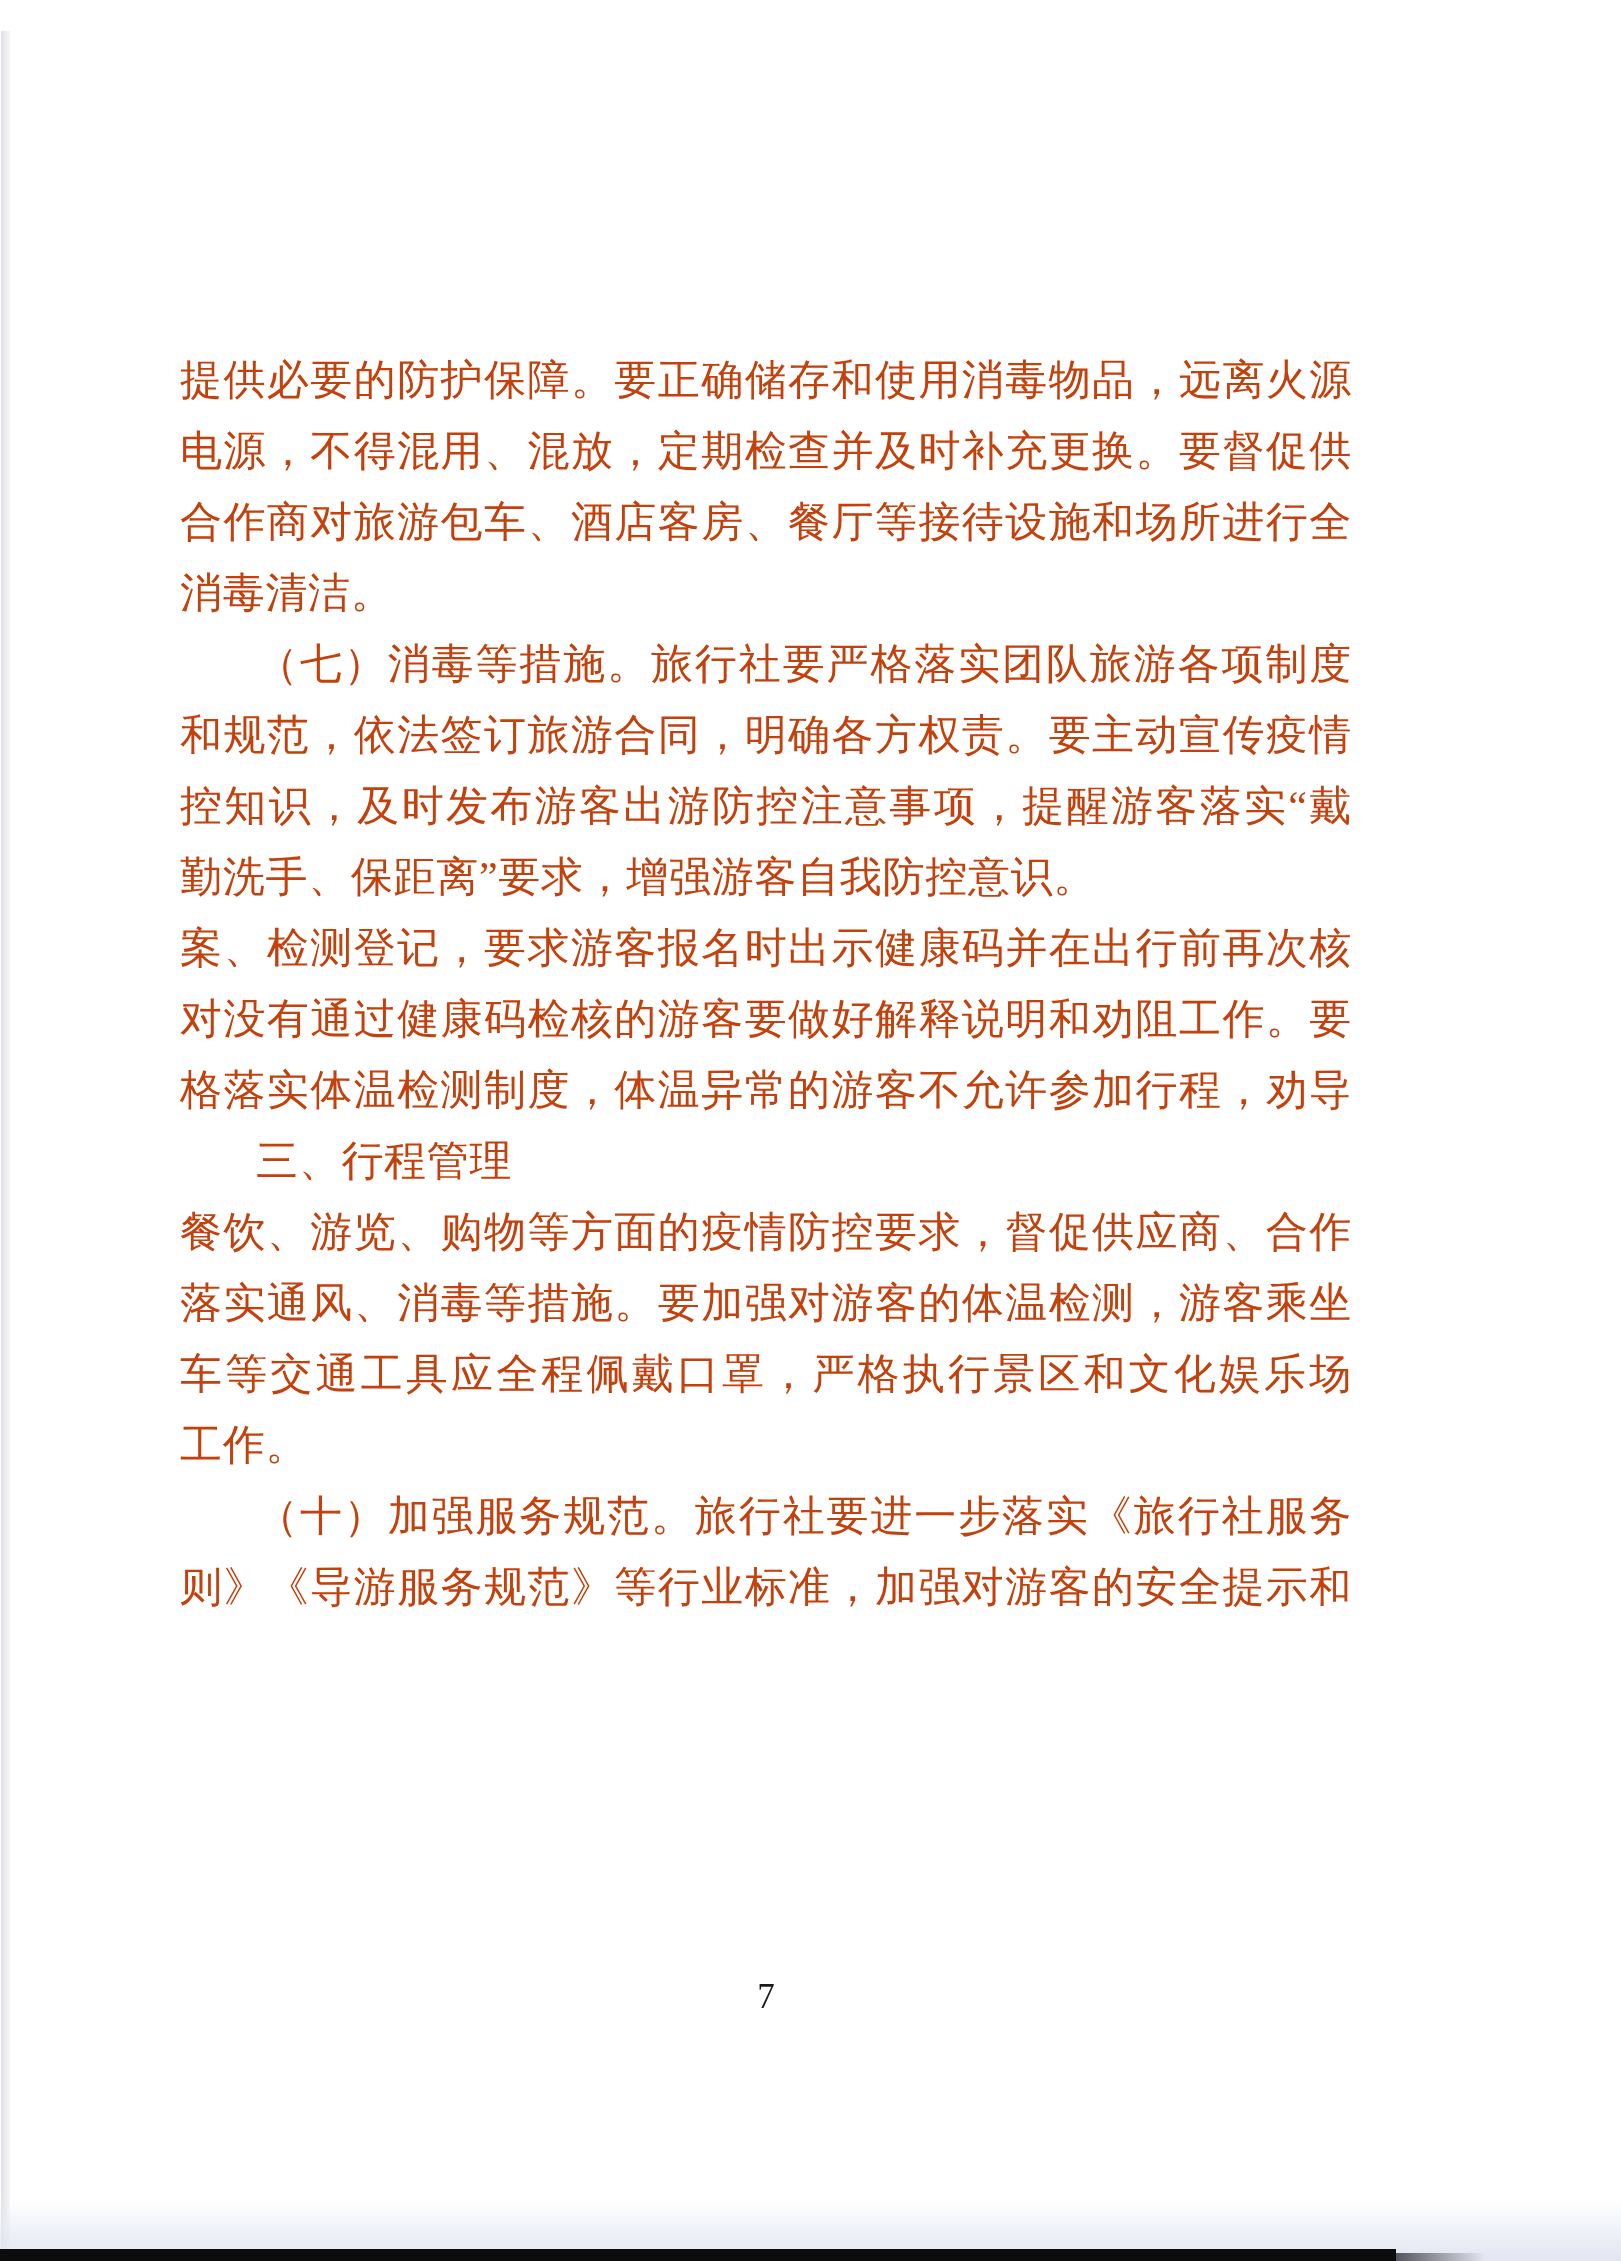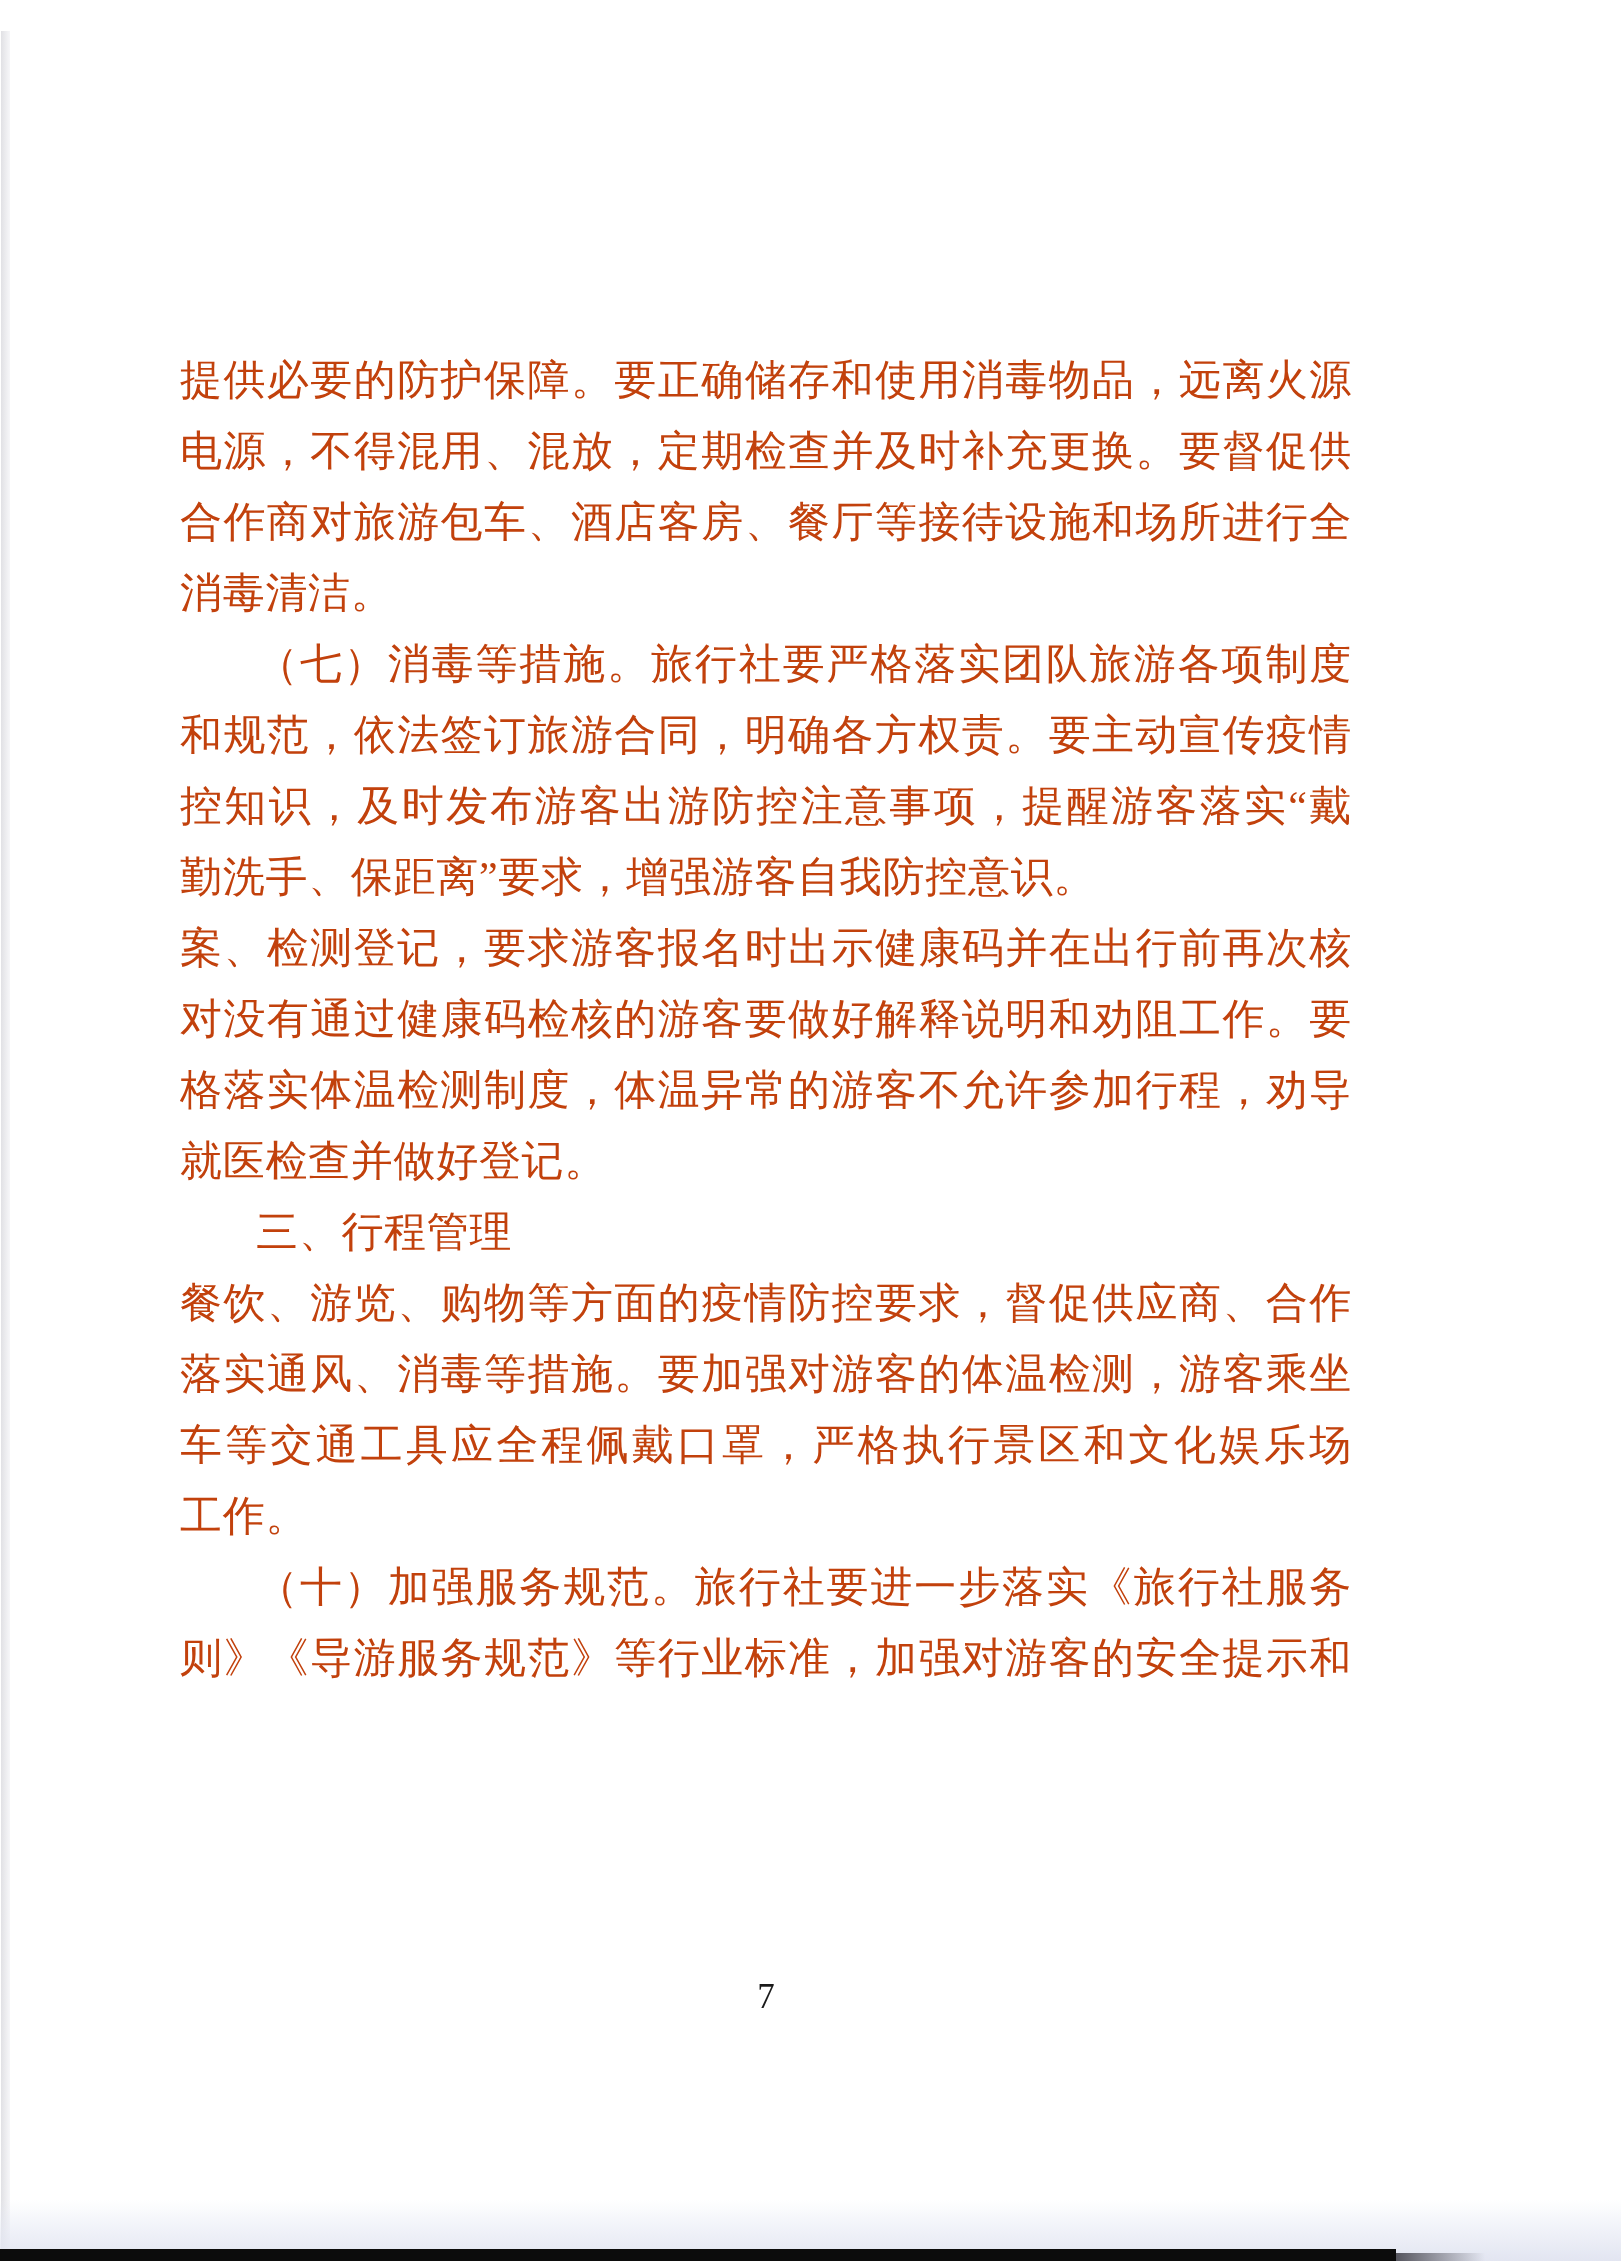--- a/index.html
+++ b/index.html
@@ -102,21 +102,20 @@
       <div class="line">电源，不得混用、混放，定期检查并及时补充更换。要督促供应商、</div>
       <div class="line">合作商对旅游包车、酒店客房、餐厅等接待设施和场所进行全面</div>
       <div class="line end">消毒清洁。</div>
       <div class="line indent">（七）消毒等措施。旅行社要严格落实团队旅游各项制度</div>
       <div class="line">和规范，依法签订旅游合同，明确各方权责。要主动宣传疫情防</div>
       <div class="line">控知识，及时发布游客出游防控注意事项，提醒游客落实“戴口罩、</div>
       <div class="line end">勤洗手、保距离”要求，增强游客自我防控意识。</div>
       <div class="line">案、检测登记，要求游客报名时出示健康码并在出行前再次核验。</div>
       <div class="line">对没有通过健康码检核的游客要做好解释说明和劝阻工作。要严</div>
       <div class="line">格落实体温检测制度，体温异常的游客不允许参加行程，劝导其</div>
-      <div class="line end">就医检查并做好登记。</div>
       <div class="line indent bold end">三、行程管理</div>
       <div class="line">餐饮、游览、购物等方面的疫情防控要求，督促供应商、合作商</div>
       <div class="line">落实通风、消毒等措施。要加强对游客的体温检测，游客乘坐汽</div>
       <div class="line">车等交通工具应全程佩戴口罩，严格执行景区和文化娱乐场所“限</div>
       <div class="line end">工作。</div>
       <div class="line indent">（十）加强服务规范。旅行社要进一步落实《旅行社服务通</div>
       <div class="line">则》《导游服务规范》等行业标准，加强对游客的安全提示和行程</div>
     </div>
 
   <div class="page-number">7</div>

